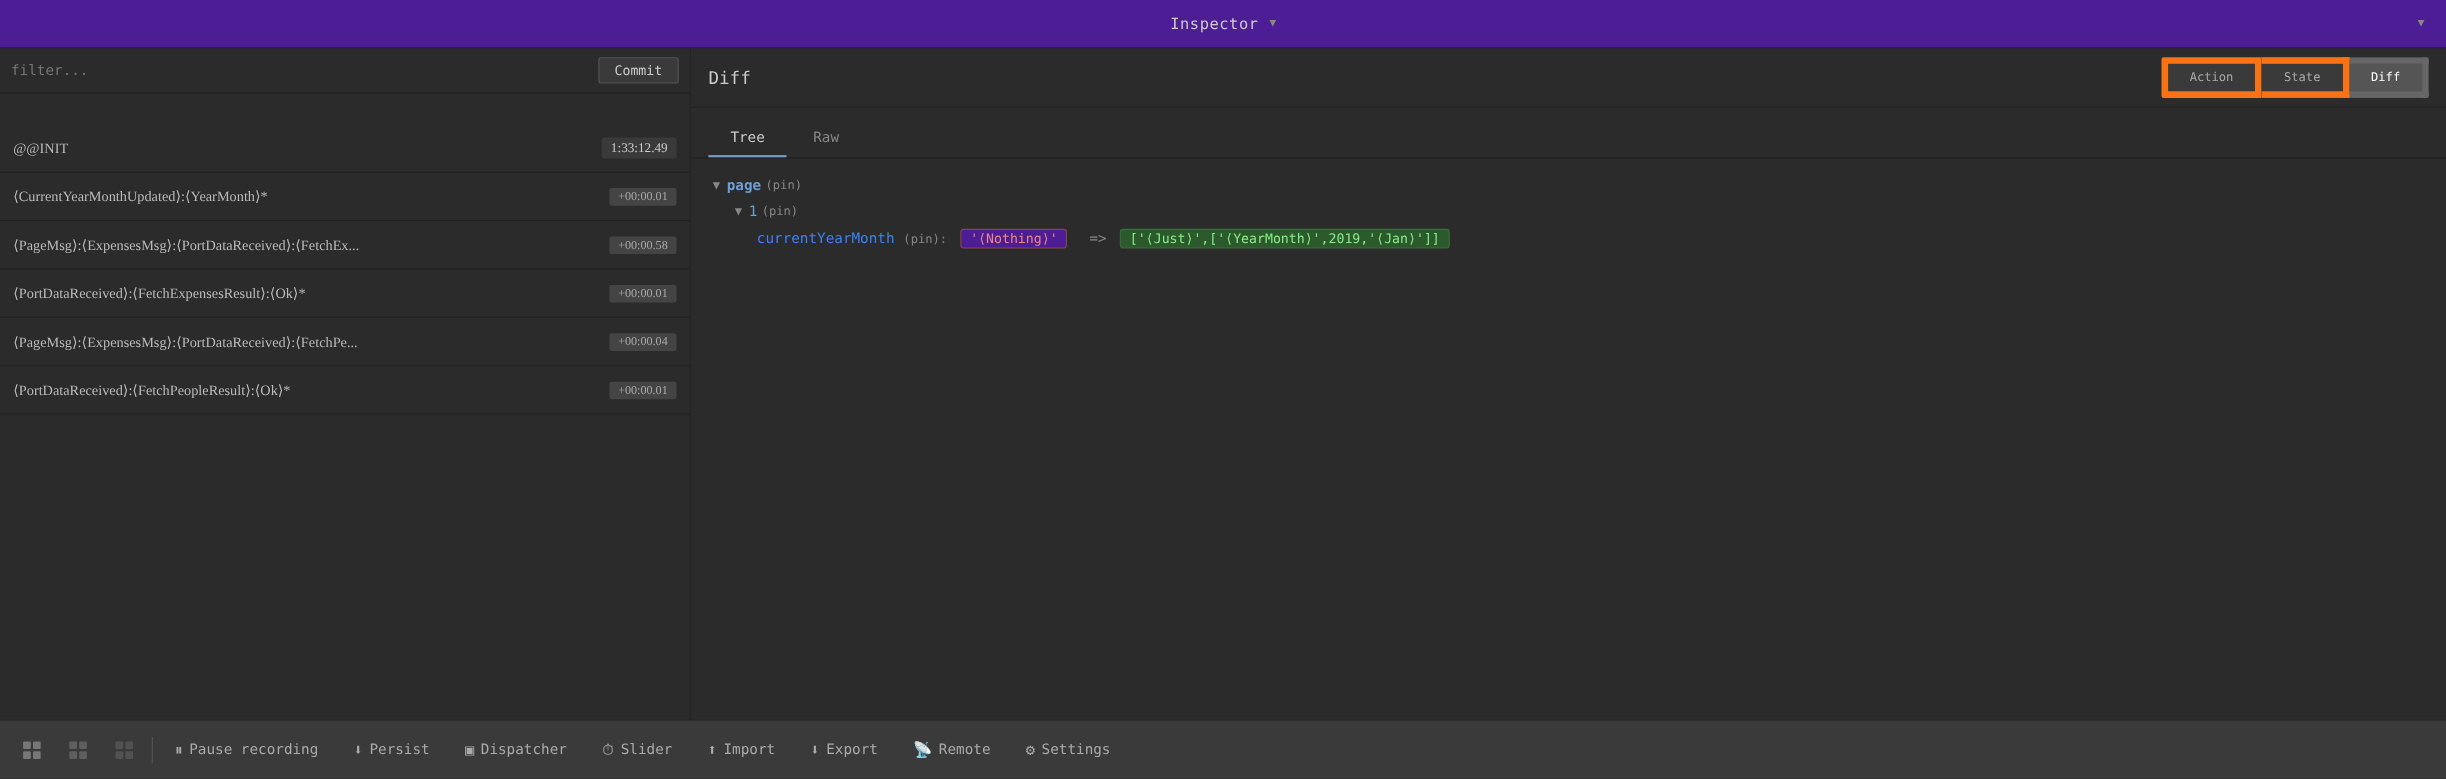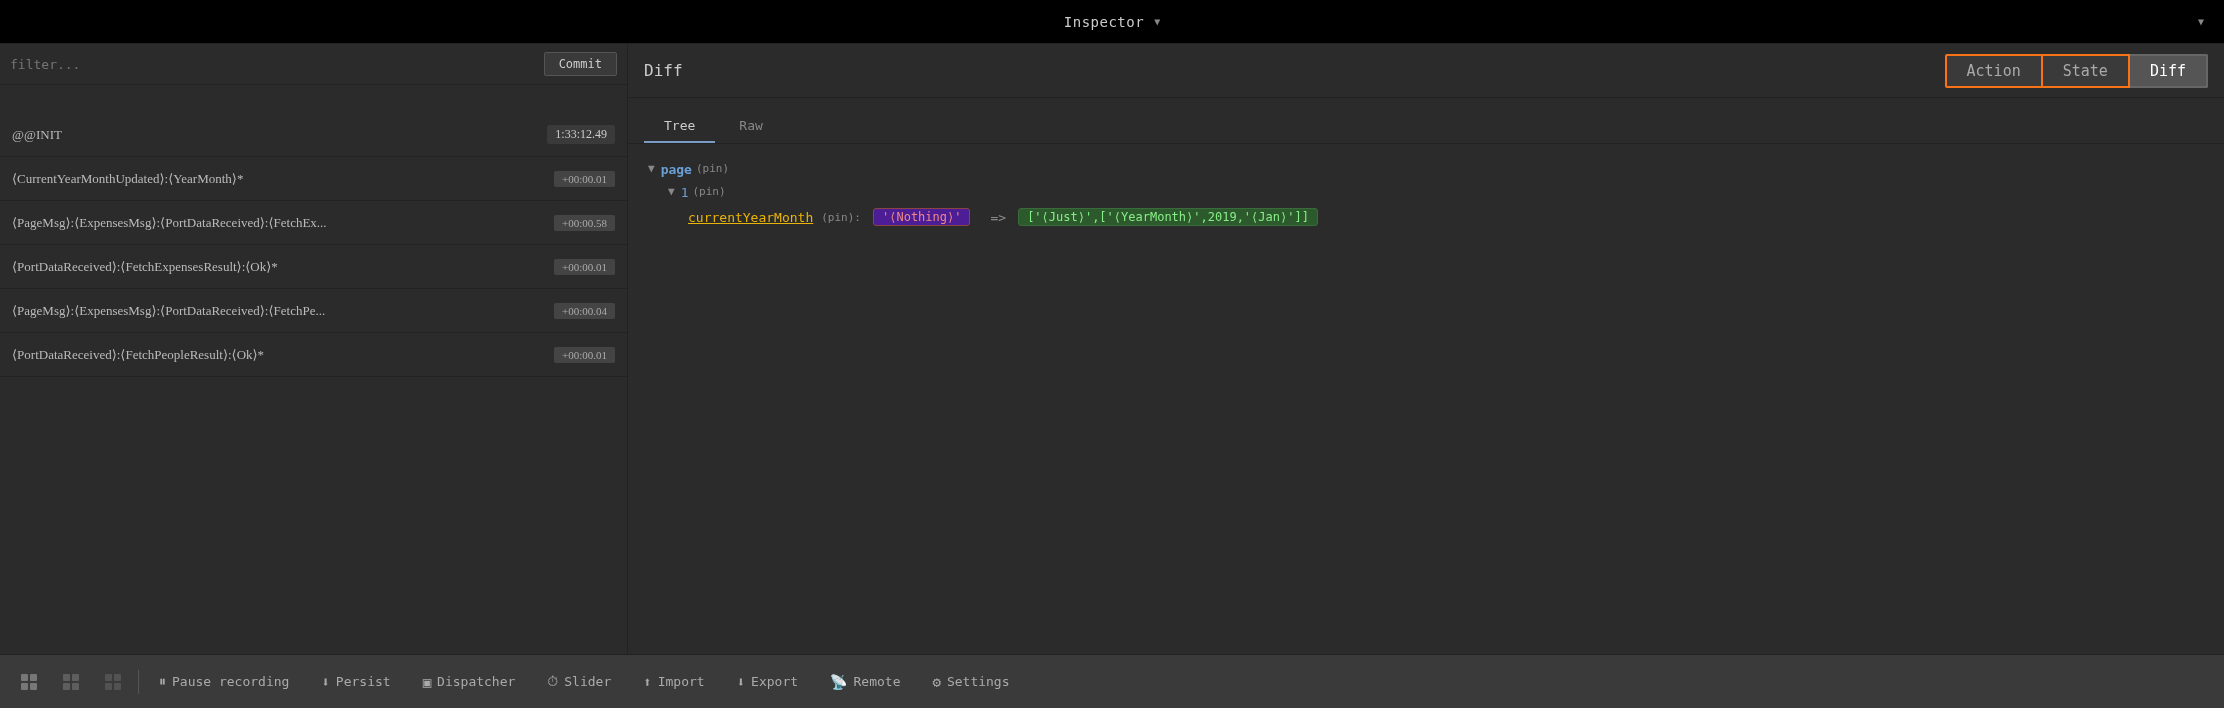--- a/index.html
+++ b/index.html
@@ -10,21 +10,21 @@
       color: #ccc;
       width: 2224px;
       height: 708px;
       overflow: hidden;
       display: flex;
       flex-direction: column;
     }
 
     
     .top-header {
-      background: #000000;
+      background: #4c1d95;
       display: flex;
       align-items: center;
       justify-content: center;
       height: 44px;
       border-bottom: 1px solid #222;
       position: relative;
       flex-shrink: 0;
     }
     .top-header-title {
       color: #ccc;
@@ -151,25 +151,25 @@
       color: #ccc;
       font-size: 16px;
       font-weight: normal;
     }
     .tab-buttons {
       display: flex;
       gap: 0;
     }
     .tab-btn {
       background: #3a3a3a;
-      border: 2px solid #f97316;
+      border: 6px solid #f97316;
       color: #aaa;
       padding: 6px 20px;
       font-family: inherit;
-      font-size: 15px;
+      font-size: 11px;
       cursor: pointer;
     }
     .tab-btn:first-child { border-radius: 2px 0 0 2px; }
     .tab-btn:last-child { border-radius: 0 2px 2px 0; }
     .tab-btn + .tab-btn { border-left: none; }
     .tab-btn.active {
       background: #555;
       color: #fff;
       border-color: #666;
     }
@@ -213,21 +213,21 @@
       color: #888;
       margin-right: 6px;
       font-size: 11px;
       cursor: pointer;
       user-select: none;
     }
     .chevron.down { color: #888; }
 
     .key-page { color: #6a9fd8; font-weight: bold; }
     .key-index { color: #6a9fd8; }
-    .key-prop { color: #eab308; text-decoration: underline; }
+    .key-prop { color: #3b82f6; }
     .pin-label { color: #888; font-size: 11px; margin-left: 4px; }
     .old-value {
       background: #4c1d95;
       color: #e88;
       border: 1px solid #8b4444;
       border-radius: 3px;
       padding: 1px 8px;
       font-size: 12px;
       margin: 0 8px;
     }

